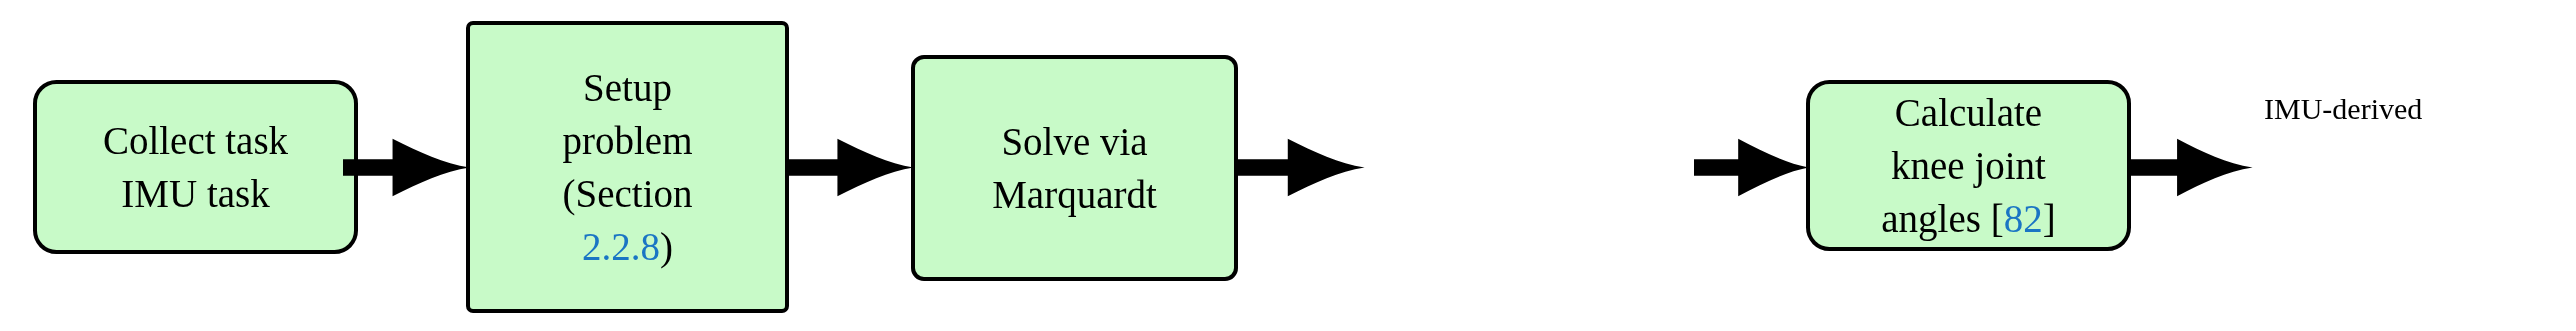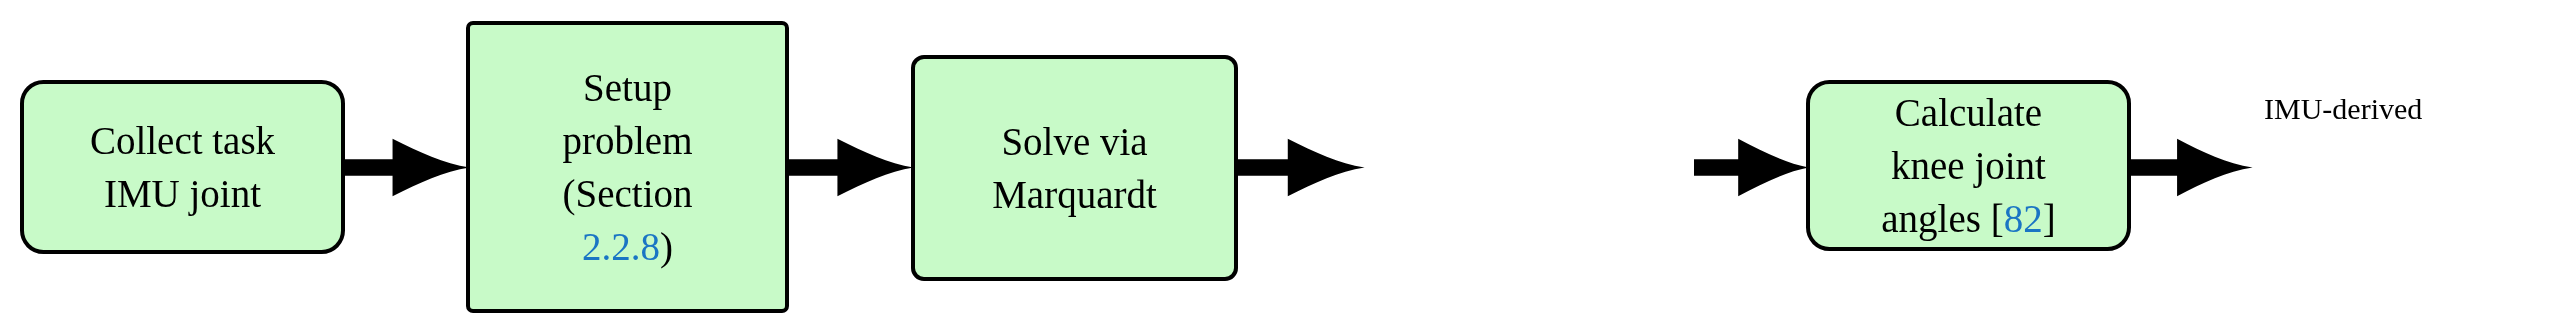--- a/index.html
+++ b/index.html
@@ -44,21 +44,21 @@
   .node .line {
     display: block;
     white-space: nowrap;
   }
 
   .link {
     color: #1a75c4;
   }
 
   
-  #node-1 { left: 20px;   top: 80px; width: 325px; height: 174px; }
+  #node-1 { left: 33px;   top: 80px; width: 325px; height: 174px; }
   #node-2 { left: 466px;  top: 20.6px;  width: 323px; height: 292px; border-radius: 7px; }
   #node-3 { left: 911px; top: 55px;  width: 327px; height: 226px; border-radius: 13px; }
   #node-4 { left: 1362px; top: 23px;  width: 334px; height: 290px; }
   #node-5 { left: 1806px; top: 52px;  width: 325px; height: 171px; margin-top: 28px; }
 
   
   #terminal-label {
     position: absolute;
     left: 2264px;
     top: 88px;
@@ -85,21 +85,21 @@
   #arrow-4 { left: 1694px; top: 136px; width: 116px; }
   #arrow-5 { left: 2129px; top: 136px; width: 125px; }
 </style>
 </head>
 <body>
 
 <div id="canvas">
 
   <div class="node" id="node-1">
     <span class="line">Collect task</span>
-    <span class="line">IMU joint</span>
+    <span class="line">IMU task</span>
   </div>
 
   <div class="arrow" id="arrow-1">
     <svg viewBox="0 0 186 92" preserveAspectRatio="none" aria-hidden="true">
       <path d="M 0 34 L 72 34 L 72 4 C 112 24 146 40 184 46 C 146 52 112 68 72 88 L 72 58 L 0 58 Z" fill="#000000"></path>
     </svg>
   </div>
 
   <div class="node" id="node-2">
     <span class="line">Setup</span>

